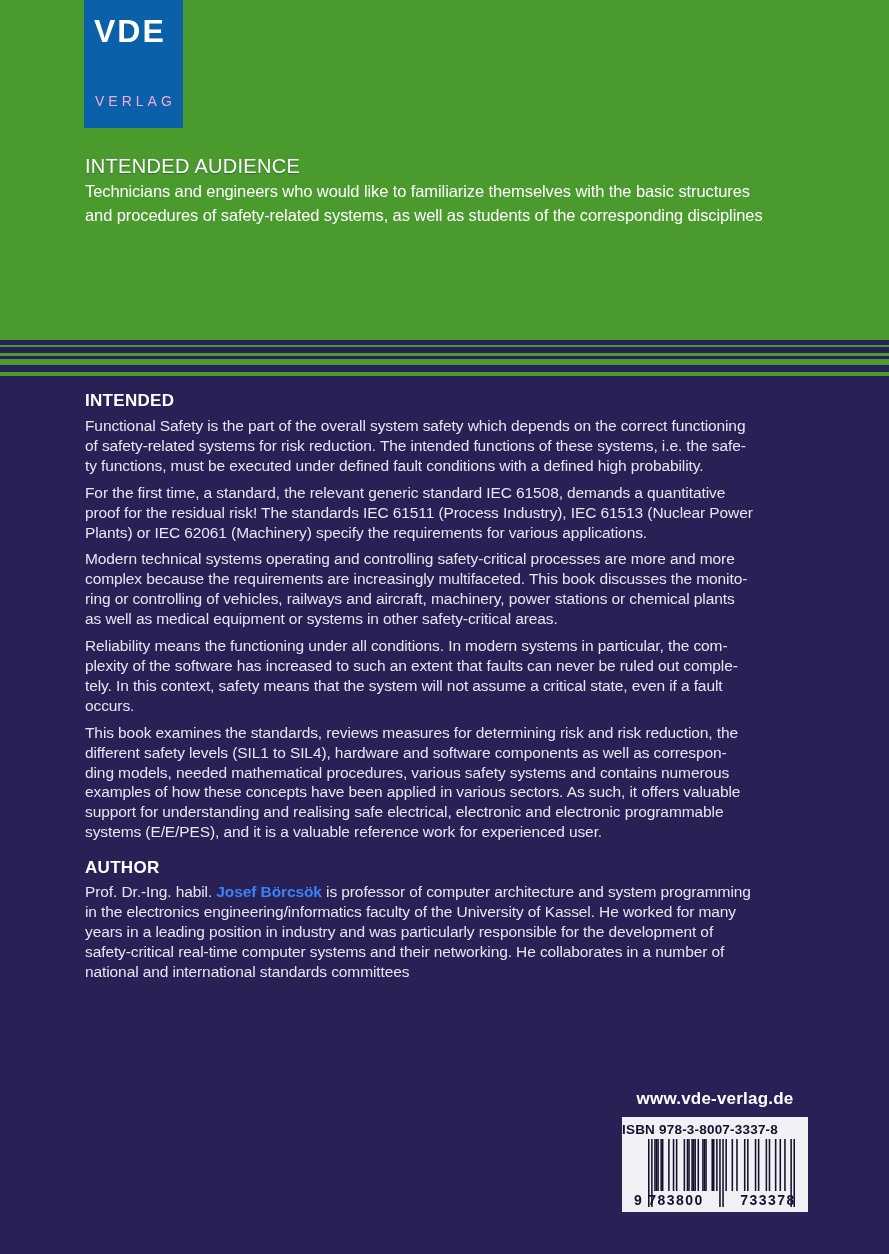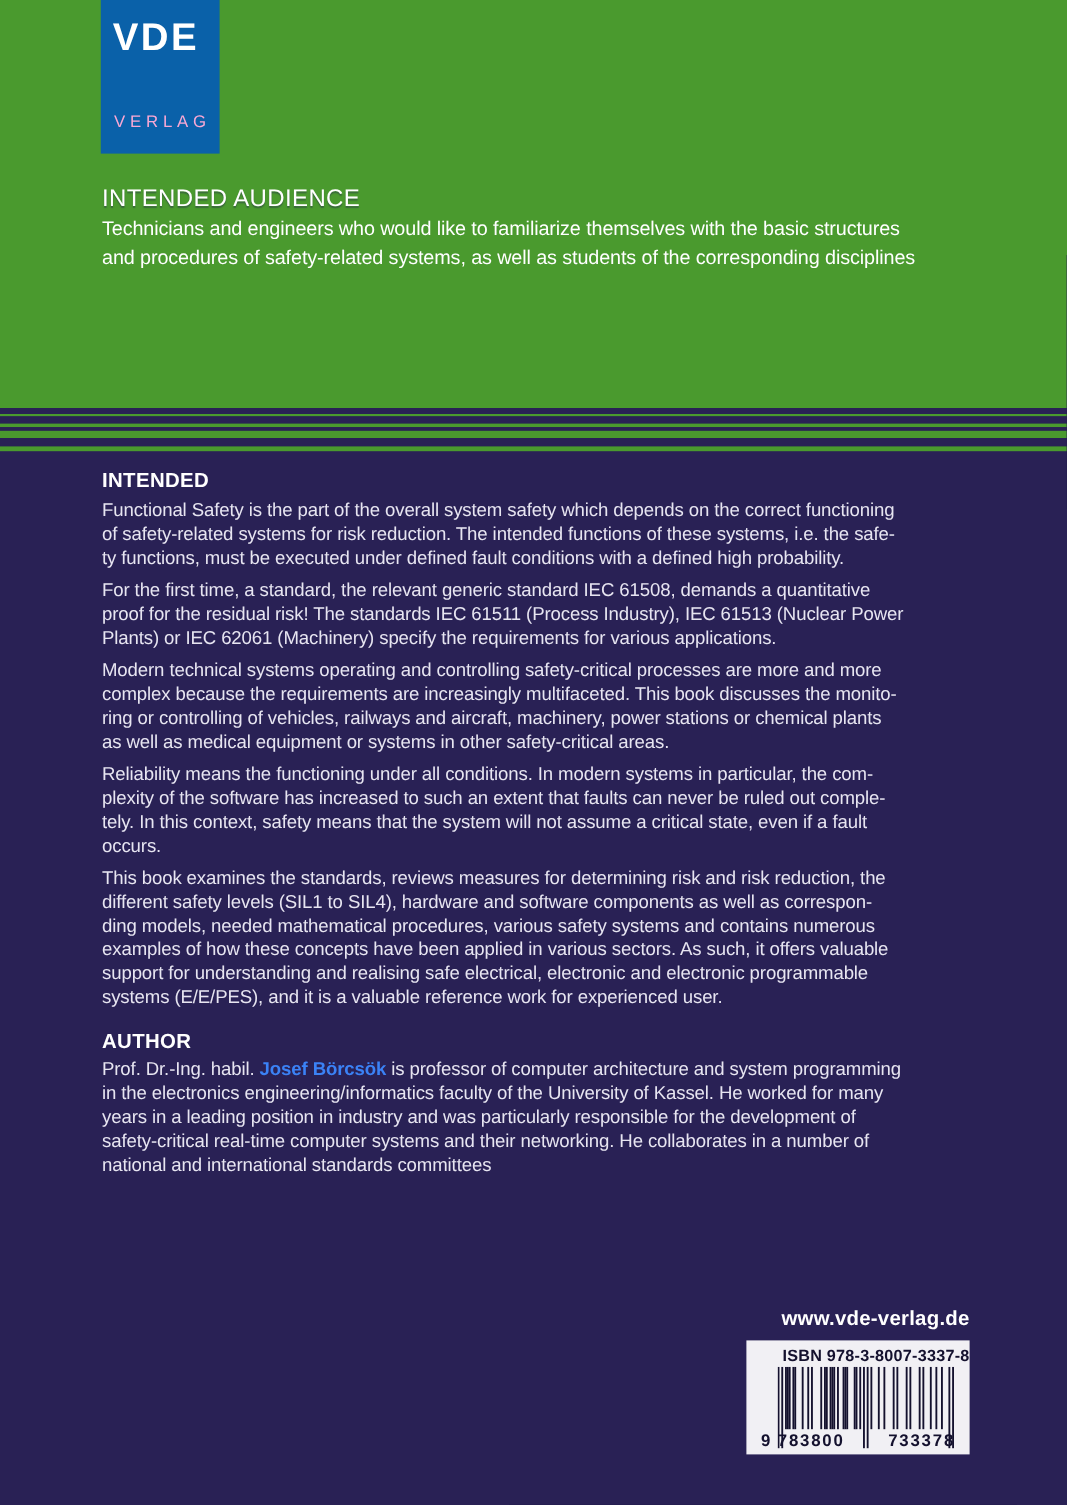--- a/index.html
+++ b/index.html
@@ -65,29 +65,29 @@
   .para{
     margin:0 0 7px 0;
     color:var(--text_light);
     font-size:15.5px;line-height:19.9px;letter-spacing:-.1px;
     white-space:pre-line;
   }
   .author-name{font-weight:bold;color:#3b82f6;}
   
   .website{
     position:absolute;left:622px;top:1089px;width:186px;
-    text-align:right;color:#ffffff;font-size:17px;font-weight:bold;letter-spacing:.2px;
+    text-align:center;color:#ffffff;font-size:17px;font-weight:bold;letter-spacing:.2px;
   }
   .barcode-box{
     position:absolute;left:622px;top:1117px;width:186px;height:95px;
     background:var(--box_bg);
   }
   .isbn-label{
     position:absolute;left:0;top:5px;width:100%;
-    text-align:right;color:var(--ink);
+    text-align:left;color:var(--ink);
     font-size:13.5px;font-weight:bold;letter-spacing:.2px;
   }
   .ean-svg{position:absolute;left:26px;top:22px;width:147px;height:68px;}
   .bdigit{
     position:absolute;top:75px;
     color:var(--ink);font-size:14px;font-weight:bold;letter-spacing:1.5px;
     text-align:center;line-height:16px;
   }
   .bd-first{left:9px;width:14px;letter-spacing:0;}
   .bd-left{left:21px;width:66px;}

